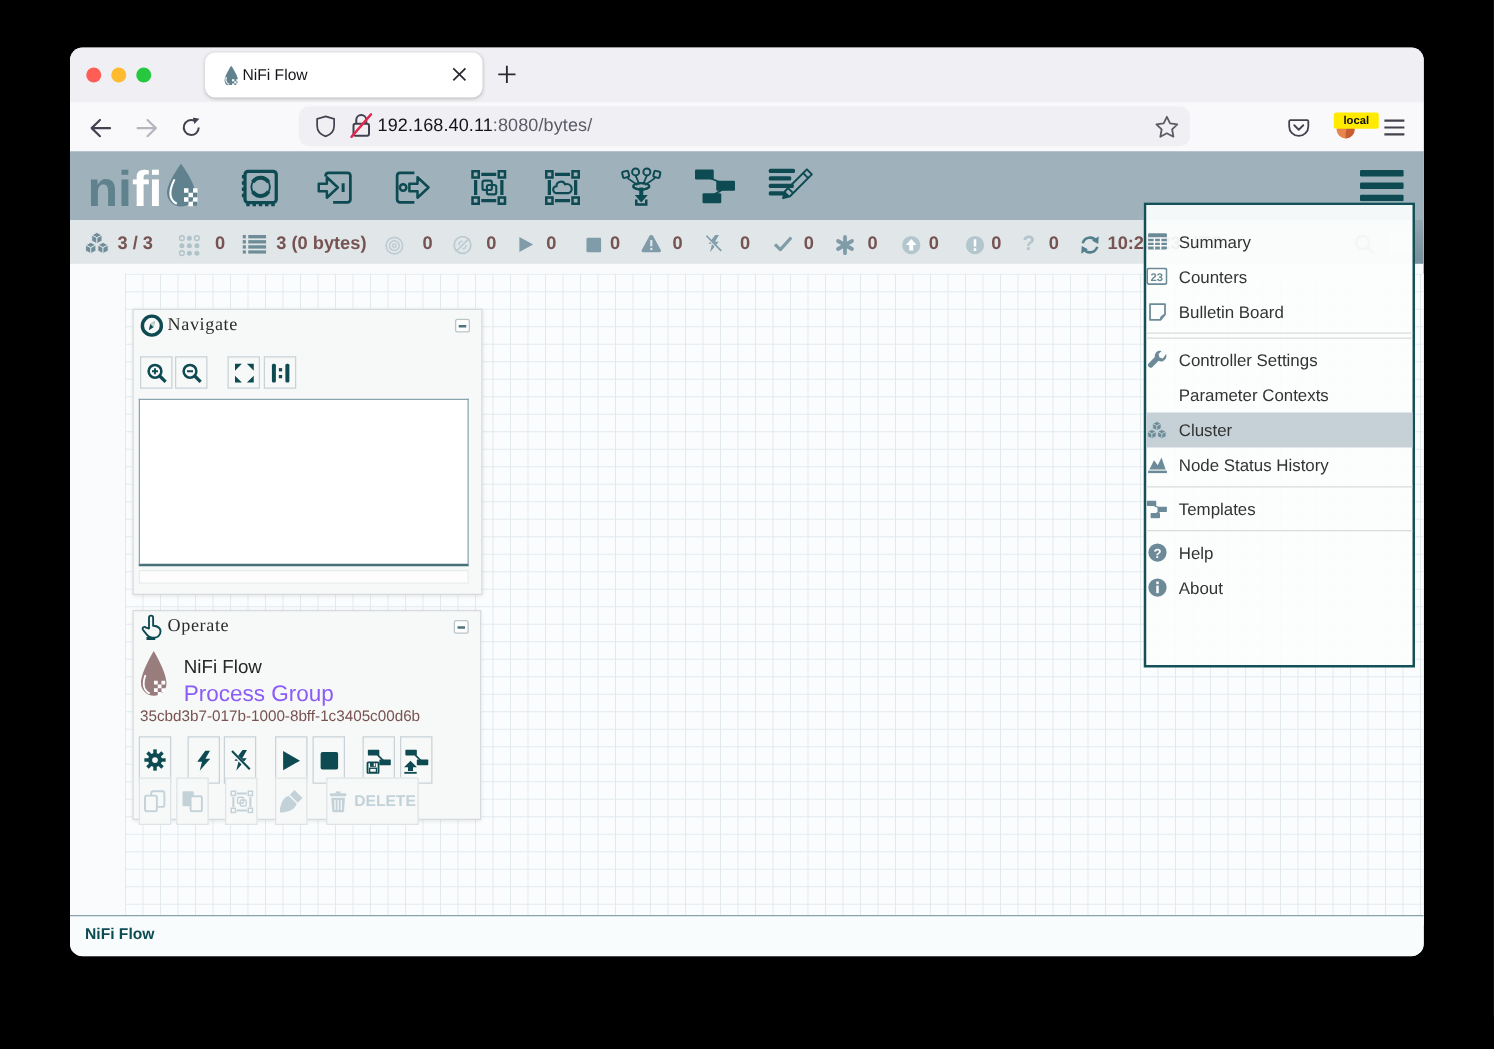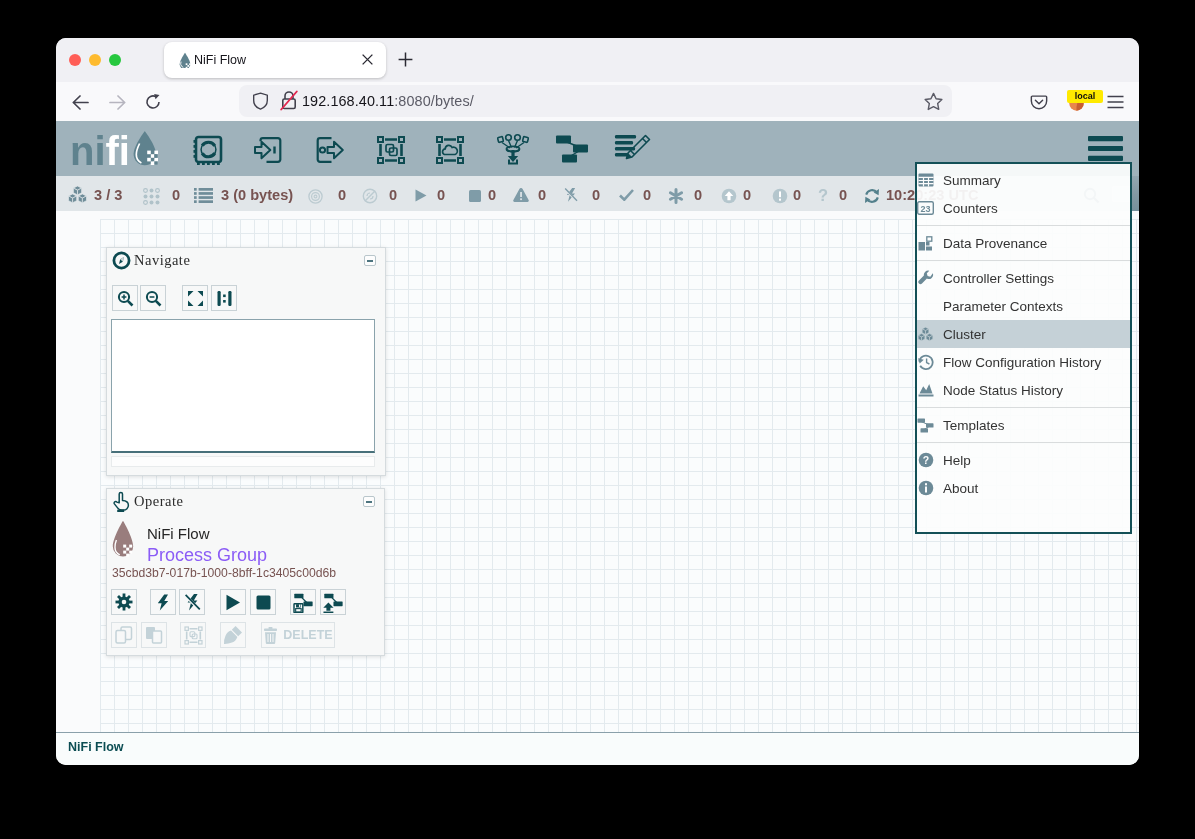--- a/index.html
+++ b/index.html
@@ -25,24 +25,24 @@
   #crumb { position:absolute; left:0; top:694px; width:100%; height:33px; background:#f9fcfc; border-top:1.5px solid #8aa0aa; }
   #crumb span { position:absolute; left:12px; top:7px; font-size:12.5px; font-weight:bold; color:#0c4d53; }
   
   .panel { position:absolute; background:#f7f8f8; border:1px solid #d5dbde; box-shadow:0 1px 4px rgba(0,0,0,0.12); }
   #nav-p { left:6px; top:28px; width:280px; height:229px; }
   #op-p  { left:6px; top:269px; width:279px; height:168px; }
   .ptitle { position:absolute; left:27px; top:4px; font-family:"Liberation Serif", serif; font-size:14.5px; color:#2b2b2b; letter-spacing:0.5px; }
   .collapse { position:absolute; right:9px; top:7px; width:12px; height:11px; border:1px solid #b9c6cb; border-radius:2px; background:#fdfdfd; }
   .collapse::after { content:""; position:absolute; left:2px; top:4px; width:6px; height:1.5px; background:#4d747f; }
   .nbtn { position:absolute; width:26px; height:26px; border:1px solid #c9d2d6; background:#f7f8f8; display:flex; align-items:center; justify-content:center; }
-  .obtn { position:absolute; width:26px; height:26px; border:1px solid #c9d2d6; background:#f7f8f8; display:flex; align-items:center; justify-content:center; }
+  .obtn { position:absolute; width:26px; height:38px; border:1px solid #c9d2d6; background:#f7f8f8; display:flex; align-items:center; justify-content:center; }
   .obtn.dis { border-color:#dde3e6; }
   
-  #menu { position:absolute; left:859px; top:124px; width:217px; height:372px; background:rgba(252,253,253,0.93); border:2px solid #135057; z-index:5; padding-top:2px; }
+  #menu { position:absolute; left:859px; top:124px; width:217px; height:372px; background:rgba(252,253,253,0.93); border:2px solid #135057; z-index:5; padding-top:15px; }
   .mi { height:28px; display:flex; align-items:center; font-size:13.5px; color:#333; }
   .mi .ic { width:17px; margin-right:9px; display:flex; justify-content:center; }
   .msep { height:1px; background:#d9dcdd; margin:3px 0; }
   .mi.hl { background:#c5d1d7; }
   .band { position:absolute; left:1075px; top:138px; width:8px; height:34.5px; background:linear-gradient(#93a7b1, #8298a3 55%, #76909c); z-index:4; }
 </style>
 </head>
 <body>
 <div id="win">
 
@@ -533,29 +533,27 @@
               <path d="M5.5 4.4 V13.5 M10.5 4.4 V13.5"></path>
             </g>
           </svg>
         </span>Summary</div>
     <div class="mi"><span class="ic">
           <svg width="17" height="14" viewBox="0 0 17 14">
             <rect x="0.7" y="0.7" width="15.6" height="12.6" rx="1.5" fill="none" stroke="#6c8a97" stroke-width="1.4"></rect>
             <text x="8.5" y="10.5" text-anchor="middle" font-size="9" font-weight="bold" fill="#6c8a97" font-family="Liberation Sans, sans-serif">23</text>
           </svg>
         </span>Counters</div>
+    <div class="mi"><span class="ic">
+          <svg width="14" height="15" viewBox="0 0 14 15" fill="none" stroke="#6c8a97" stroke-width="1.4">
+            <path d="M1 1.2 H13 V9.5 L9.5 13.8 H1 Z" stroke-linejoin="round"></path>
+            <path d="M9.5 13.8 Q9 11 13 9.7" stroke-width="1.2"></path>
+          </svg>
+        </span>Bulletin Board</div>
     <div class="msep"></div>
-    <div class="mi"><span class="ic">
-          <svg width="15" height="15" viewBox="0 0 15 15" fill="#6c8a97">
-            <rect x="0.5" y="6" width="6.5" height="8.5"></rect>
-            <rect x="8" y="10.5" width="6" height="4"></rect>
-            <rect x="8" y="6" width="3.5" height="3.5"></rect>
-            <rect x="8.8" y="0.8" width="5" height="4.4" fill="none" stroke="#6c8a97" stroke-width="1.3"></rect>
-          </svg>
-        </span>Data Provenance</div>
     <div class="msep"></div>
     <div class="mi"><span class="ic">
           <svg width="16" height="16" viewBox="0 0 16 16" fill="#6c8a97">
             <path d="M14.8 3.2 a4.3 4.3 0 0 1 -5.9 5.4 L4 13.5 a2.1 2.1 0 0 1 -3 -3 L5.9 5.6 A4.3 4.3 0 0 1 11.3 0.7 L8.8 3.2 L9.6 5.9 L12.3 6.7 Z"></path>
           </svg>
         </span>Controller Settings</div>
     <div class="mi"><span class="ic"></span>Parameter Contexts</div>
     <div class="mi hl"><span class="ic">
           <svg width="20" height="19" viewBox="0 0 21 20">
             <g fill="#6c8a97" stroke="#c5d1d7" stroke-width="0.7">
@@ -565,27 +563,20 @@
               <path d="M5.6 8.9 L9.7 11 L5.6 13.1 L1.5 11 Z"></path>
               <path d="M1.5 11 L5.6 13.1 V17.8 L1.5 15.7 Z"></path>
               <path d="M9.7 11 L5.6 13.1 V17.8 L9.7 15.7 Z"></path>
               <path d="M15.4 8.9 L19.5 11 L15.4 13.1 L11.3 11 Z"></path>
               <path d="M11.3 11 L15.4 13.1 V17.8 L11.3 15.7 Z"></path>
               <path d="M19.5 11 L15.4 13.1 V17.8 L19.5 15.7 Z"></path>
             </g>
           </svg>
         </span>Cluster</div>
     <div class="mi"><span class="ic">
-          <svg width="16" height="16" viewBox="0 0 16 16">
-            <path fill="none" stroke="#6c8a97" stroke-width="1.8" d="M2.2 11.8 A6.7 6.7 0 1 0 1.3 7.6"></path>
-            <path fill="#6c8a97" d="M0 4.2 L1.7 9.5 L5.8 5.8 Z"></path>
-            <path fill="none" stroke="#6c8a97" stroke-width="1.4" d="M8.6 4.4 V8.6 L11.4 10"></path>
-          </svg>
-        </span>Flow Configuration History</div>
-    <div class="mi"><span class="ic">
           <svg width="16" height="14" viewBox="0 0 16 14" fill="#6c8a97">
             <rect x="0.5" y="11.5" width="15" height="2"></rect>
             <path d="M1.5 10.5 L5.2 3.2 L8.2 7.2 L11.2 1 L14.5 10.5 Z"></path>
           </svg>
         </span>Node Status History</div>
     <div class="msep"></div>
     <div class="mi"><span class="ic">
           <svg width="17" height="15" viewBox="0 0 17 15" fill="#6c8a97">
             <path stroke="#6c8a97" stroke-width="1" fill="none" d="M4 3.5 L12 7 M12 8.5 L7 11.5"></path>
             <rect x="0.5" y="0.5" width="7.5" height="4.2" rx="0.6"></rect>

